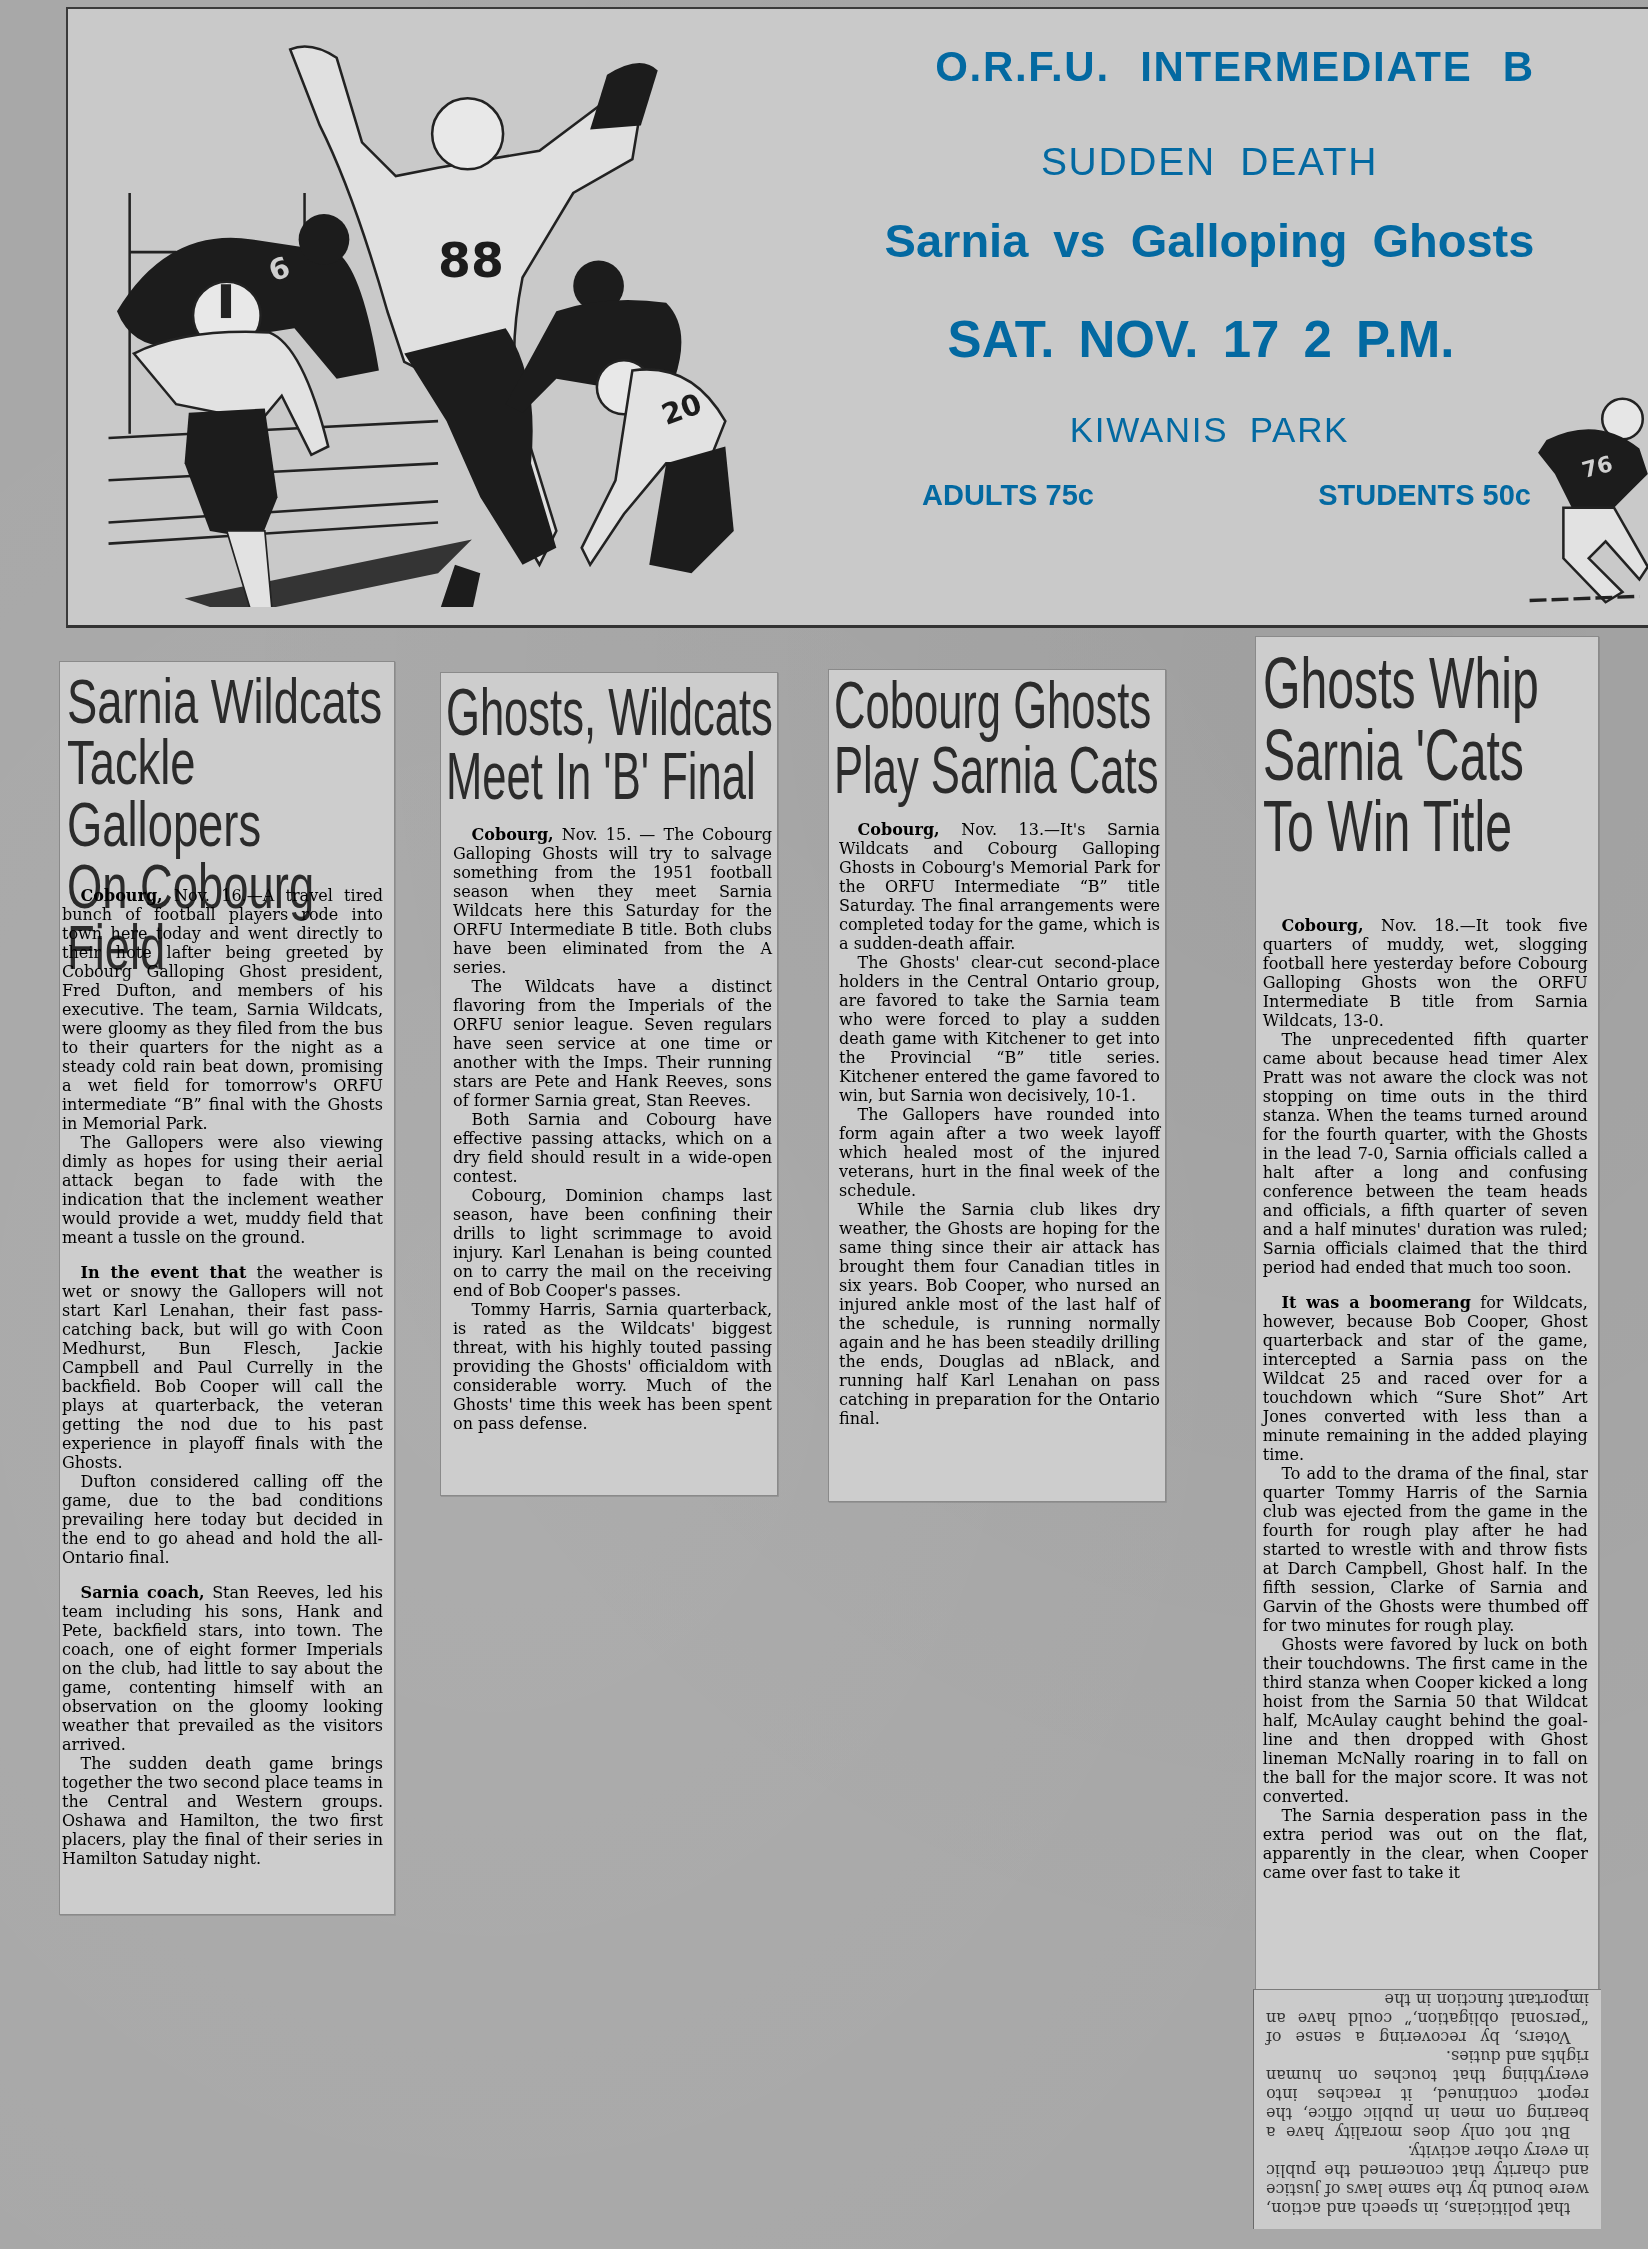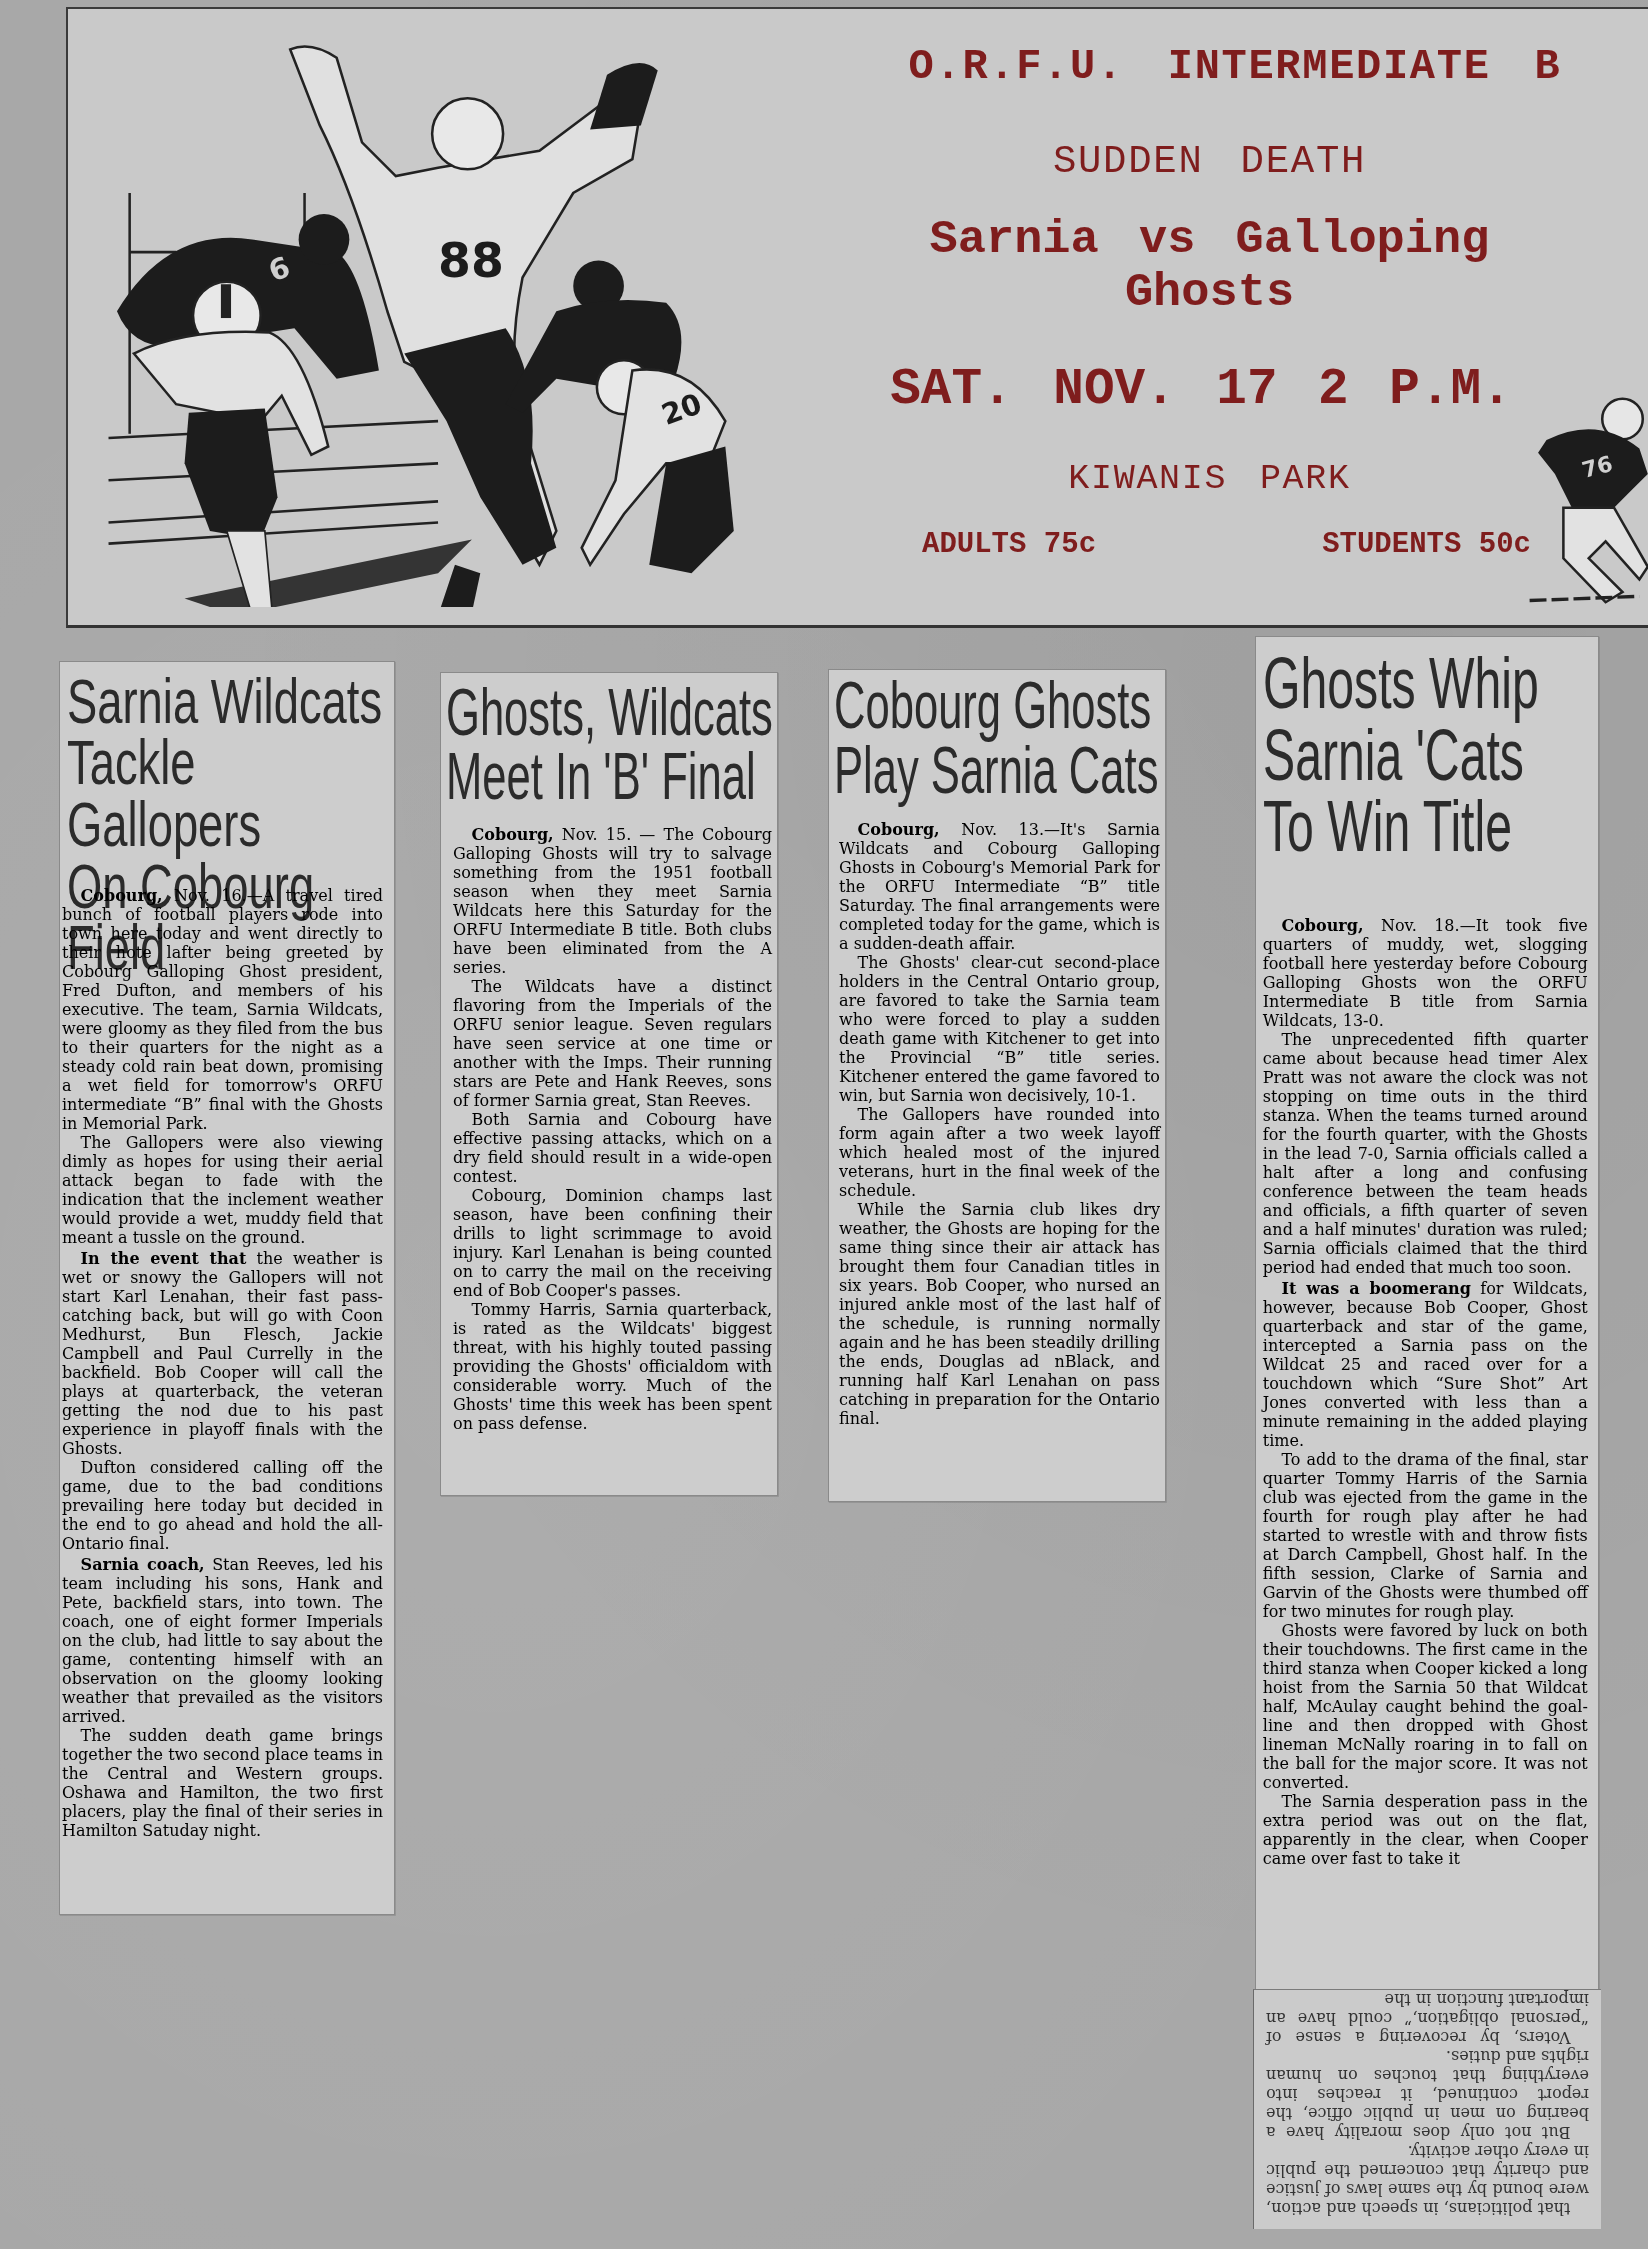--- a/index.html
+++ b/index.html
@@ -24,21 +24,21 @@
     border-top: 2.5px solid #3a3a3a;
     border-left: 2.5px solid #3a3a3a;
     border-bottom: 3.4px solid #333;
     box-sizing: border-box;
   }
   .ad-illus {
     position: absolute; left: 15px; top: 15px; width: 727px; height: 583px;
   }
   .ad-text {
     position: absolute; left: 761px; top: 34px; width: 761px; text-align: center;
-    font-family: Liberation Mono, monospace; color: #7f1d1d;
+    font-family: Liberation Sans, sans-serif; color: #0369a1;
   }
   .ad-line { display: block; }
   .ad-l1 { font-size: 42px; font-weight: bold; letter-spacing: 1.7px; margin-left: 51px; word-spacing: 17px; }
   .ad-l2 { font-size: 39px; margin-top: 49px; letter-spacing: 1.7px; word-spacing: 12px; }
   .ad-l3 { font-size: 29px; font-weight: bold; margin-top: 20px; }
   .ad-l4 { font-size: 47px; font-weight: bold; margin-top: 29px; word-spacing: 12px; }
   .ad-l5 { font-size: 51px; font-weight: bold; margin-top: 42px; word-spacing: 10px; margin-left: -17px; }
   .ad-l6 { font-size: 35px; margin-top: 41px; letter-spacing: 1.7px; word-spacing: 10px; }
   .ad-prices { display: flex; justify-content: space-between; width: 609px; margin: 29px 0 0 93px; font-size: 29px; font-weight: bold; }
   .ad-runner { position: absolute; right: 0; top: 372px; width: 127px; height: 228px; }
@@ -56,21 +56,21 @@
     color: #2b2b2b;
     line-height: 0.98;
     transform-origin: left top;
   }
   .body-text {
     font-family: "DejaVu Serif", serif;
     font-size: 16px; line-height: 19px;
     text-align: justify; color: #000000;
   }
   .body-text p { margin: 0; text-indent: 18.6px; }
-  .body-text p.gap { margin-top: 2px; }
+  .body-text p.gap { margin-top: 16px; }
   .lead { font-weight: bold; }
   .upside {
     position: absolute; left: 0; right: 0;
     transform: rotate(180deg);
     font-family: "DejaVu Serif", serif; font-size: 16px; line-height: 19px; color: #333;
     text-align: justify;
   }
   .upside p { margin: 0; text-indent: 18.6px; }
 </style>
 </head>

